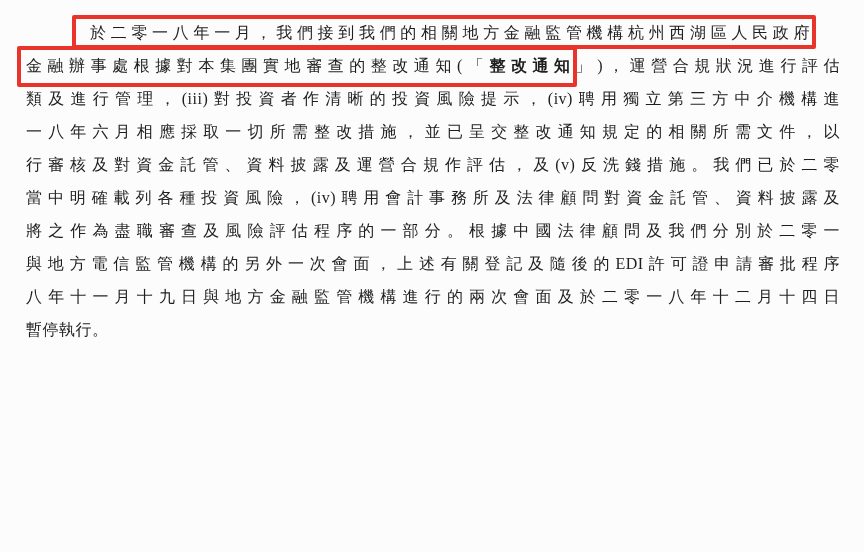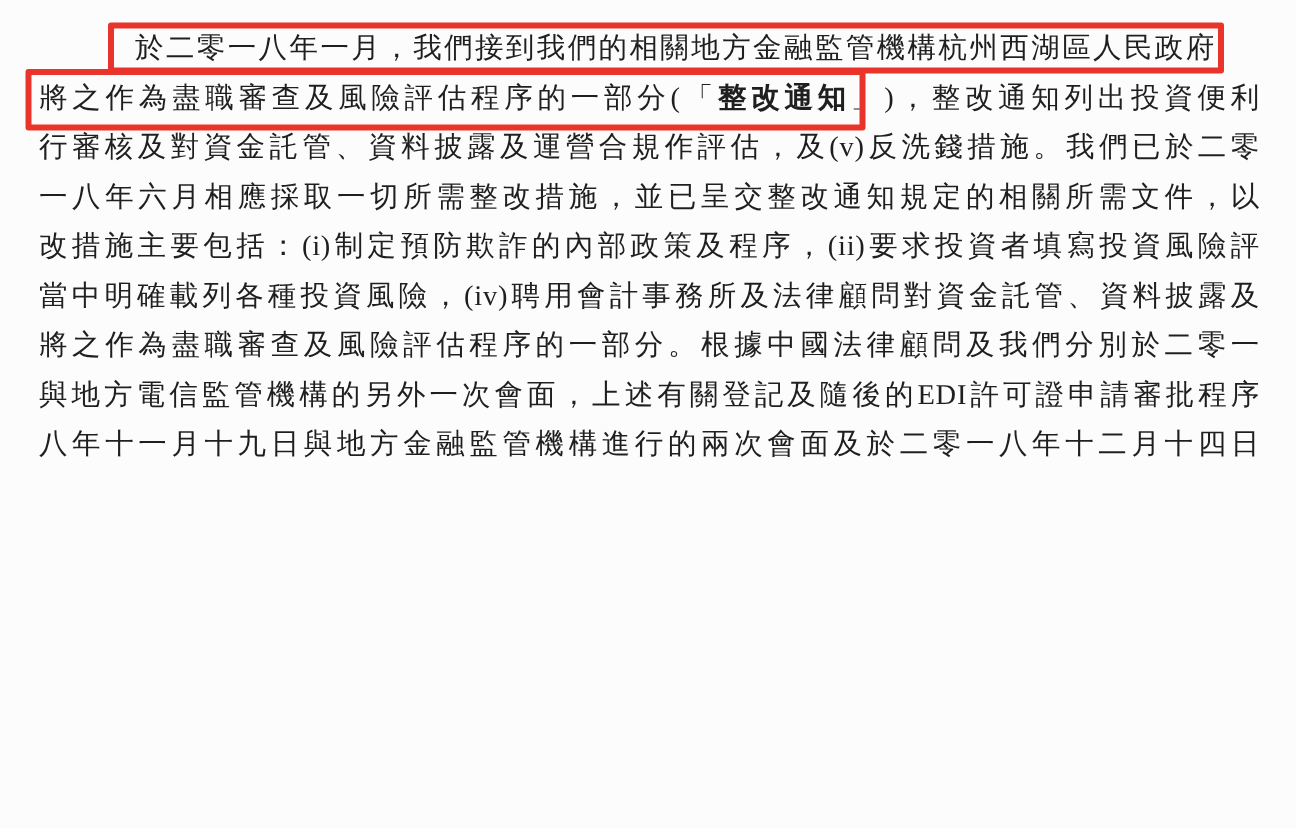--- a/index.html
+++ b/index.html
@@ -24,21 +24,21 @@
   .text-block {
     position: absolute;
     left: 26px;
     top: 16px;
     width: 814px;
     color: #1f1f1f;
   }
   .line {
     height: 33px;
     line-height: 33px;
-    font-size: 19px;
+    font-size: 16px;
     text-align: justify;
     text-align-last: justify;
     text-justify: inter-character;
     white-space: nowrap;
     letter-spacing: 0.5px;
   }
   .line.first {
     padding-left: 64px;
     margin-right: 30px;
   }
@@ -58,26 +58,27 @@
     box-sizing: border-box;
     pointer-events: none;
   }
 </style>
 </head>
 <body>
 
 <div class="page">
   <div class="text-block">
       <div class="line first"><span>於二零一八年一月，我們接到我們的相關地方金融監管機構杭州西湖區人民政府</span></div>
-      <div class="line"><span>將之作為盡職審查及風險評估程序的一部分(「</span><span class="bold">整改通知</span><span>」)，整改通知列出投資便利</span></div>
+      <div class="line"><span>金融辦事處根據對本集團實地審查的整改通知(「</span><span class="bold">整改通知</span><span>」)，運營合規狀況進行評估</span></div>
+      <div class="line"><span>類及進行管理，(iii)對投資者作清晰的投資風險提示，(iv)聘用獨立第三方中介機構進</span></div>
+      <div class="line"><span>一八年六月相應採取一切所需整改措施，並已呈交整改通知規定的相關所需文件，以</span></div>
       <div class="line"><span>行審核及對資金託管、資料披露及運營合規作評估，及(v)反洗錢措施。我們已於二零</span></div>
-      <div class="line"><span>一八年六月相應採取一切所需整改措施，並已呈交整改通知規定的相關所需文件，以</span></div>
-      <div class="line"><span>改措施主要包括：(i)制定預防欺詐的內部政策及程序，(ii)要求投資者填寫投資風險評</span></div>
       <div class="line"><span>當中明確載列各種投資風險，(iv)聘用會計事務所及法律顧問對資金託管、資料披露及</span></div>
       <div class="line"><span>將之作為盡職審查及風險評估程序的一部分。根據中國法律顧問及我們分別於二零一</span></div>
       <div class="line"><span>與地方電信監管機構的另外一次會面，上述有關登記及隨後的EDI許可證申請審批程序</span></div>
       <div class="line"><span>八年十一月十九日與地方金融監管機構進行的兩次會面及於二零一八年十二月十四日</span></div>
+      <div class="line last"><span>暫停執行。</span></div>
     </div>
   <div>
       <div class="highlight-box" style="left: 72px; top: 15px; width: 744px; height: 34px; border-color: rgb(233, 52, 43);"></div>
       <div class="highlight-box" style="left: 17px; top: 46px; width: 560px; height: 41px; border-color: rgb(233, 52, 43);"></div>
     </div>
 </div>
 
 </body></html>

